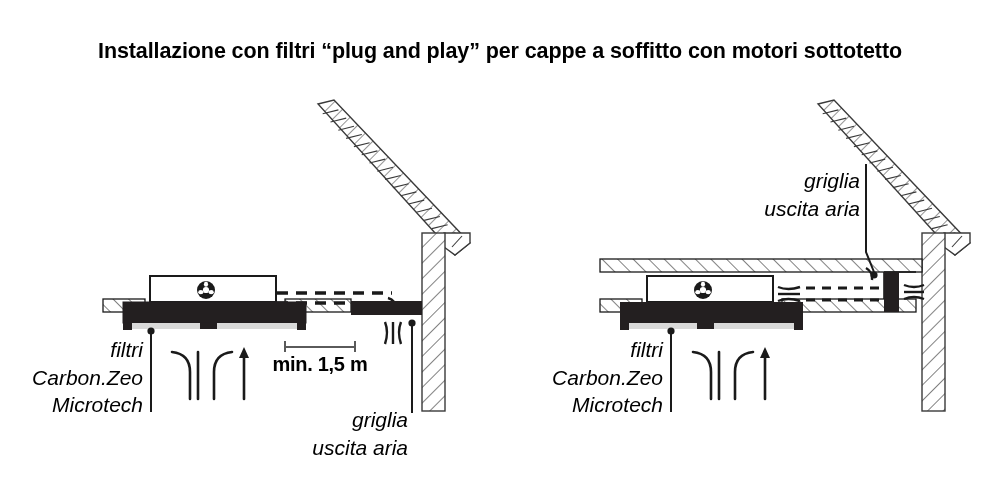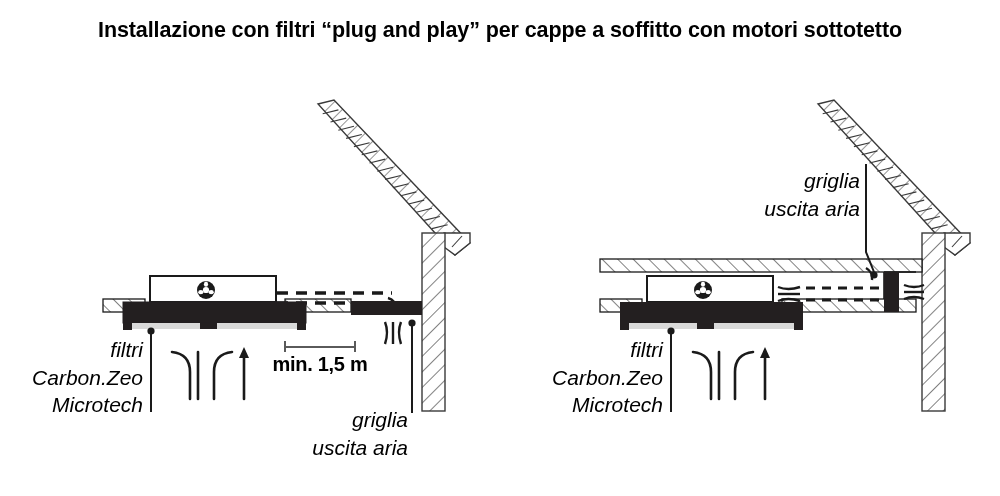--- a/index.html
+++ b/index.html
@@ -5,21 +5,21 @@
   html,body{margin:0;padding:0;}
   body{
     width:1000px;height:496px;
     background:#ffffff;
     font-family:"Liberation Sans", sans-serif;
     overflow:hidden;
     position:relative;
   }
   #page-title{
     position:absolute;
-    left:0; top:18px; width:1000px;
+    left:0; top:39px; width:1000px;
     text-align:center;
     font-size:21.5px;
     font-weight:600;
     color:#000;
     letter-spacing:-0.1px;
     white-space:nowrap;
   }
   #diagram-area{
     position:absolute;
     left:0; top:0; width:1000px; height:496px;

